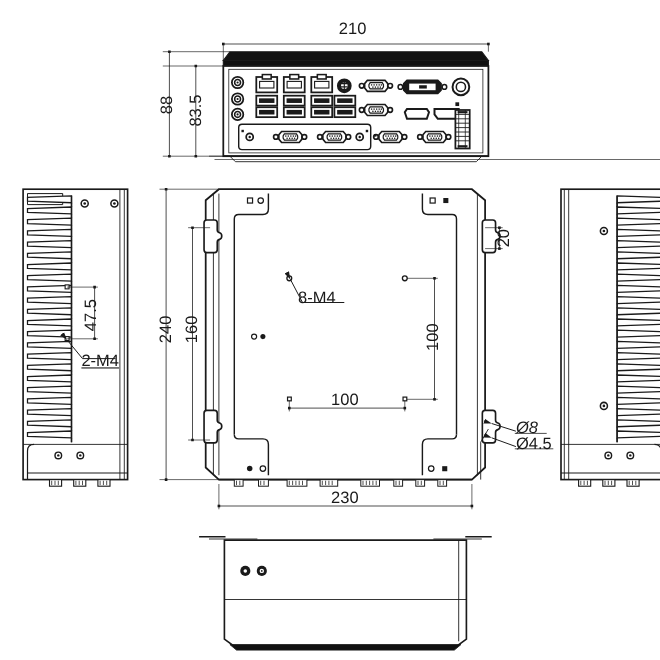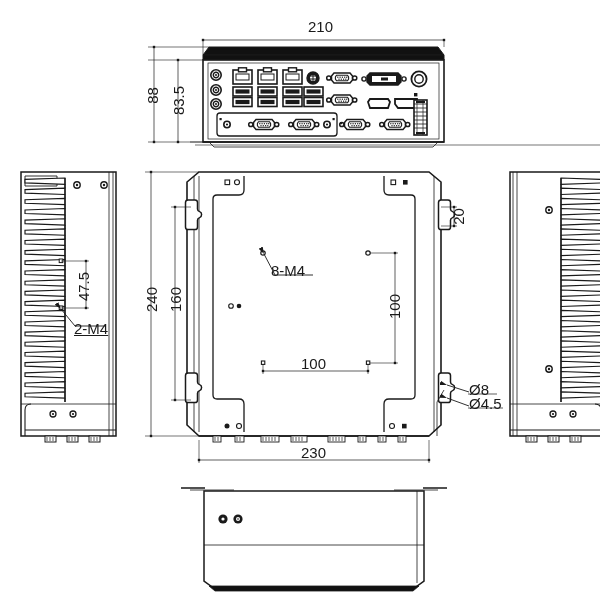--- a/index.html
+++ b/index.html
@@ -475,19 +475,19 @@
 <div class="dimtext rot90" style="left:136px;top:291px;width:52px;text-align:center;">160</div>
 
 <div class="dimtext" style="left:258px;top:262px;">8-M4</div>
 
 <div class="dimtext rot90" style="left:355px;top:298px;width:52px;text-align:center;">100</div>
 
 <div class="dimtext" style="left:288px;top:355px;">100</div>
 
 <div class="dimtext rot90" style="left:432px;top:208px;width:26px;text-align:center;">20</div>
 
-<div class="dimtext" style="left:456px;top:381px;">Ø8</div>
+<div class="dimtext" style="left:456px;top:381px;font-style:italic;">Ø8</div>
 
 <div class="dimtext" style="left:456px;top:395px;text-align:center;">Ø4.5</div>
 
 <div class="dimtext" style="left:288px;top:444px;text-align:right;">230</div>
 
 </div>
 
 </body></html>

